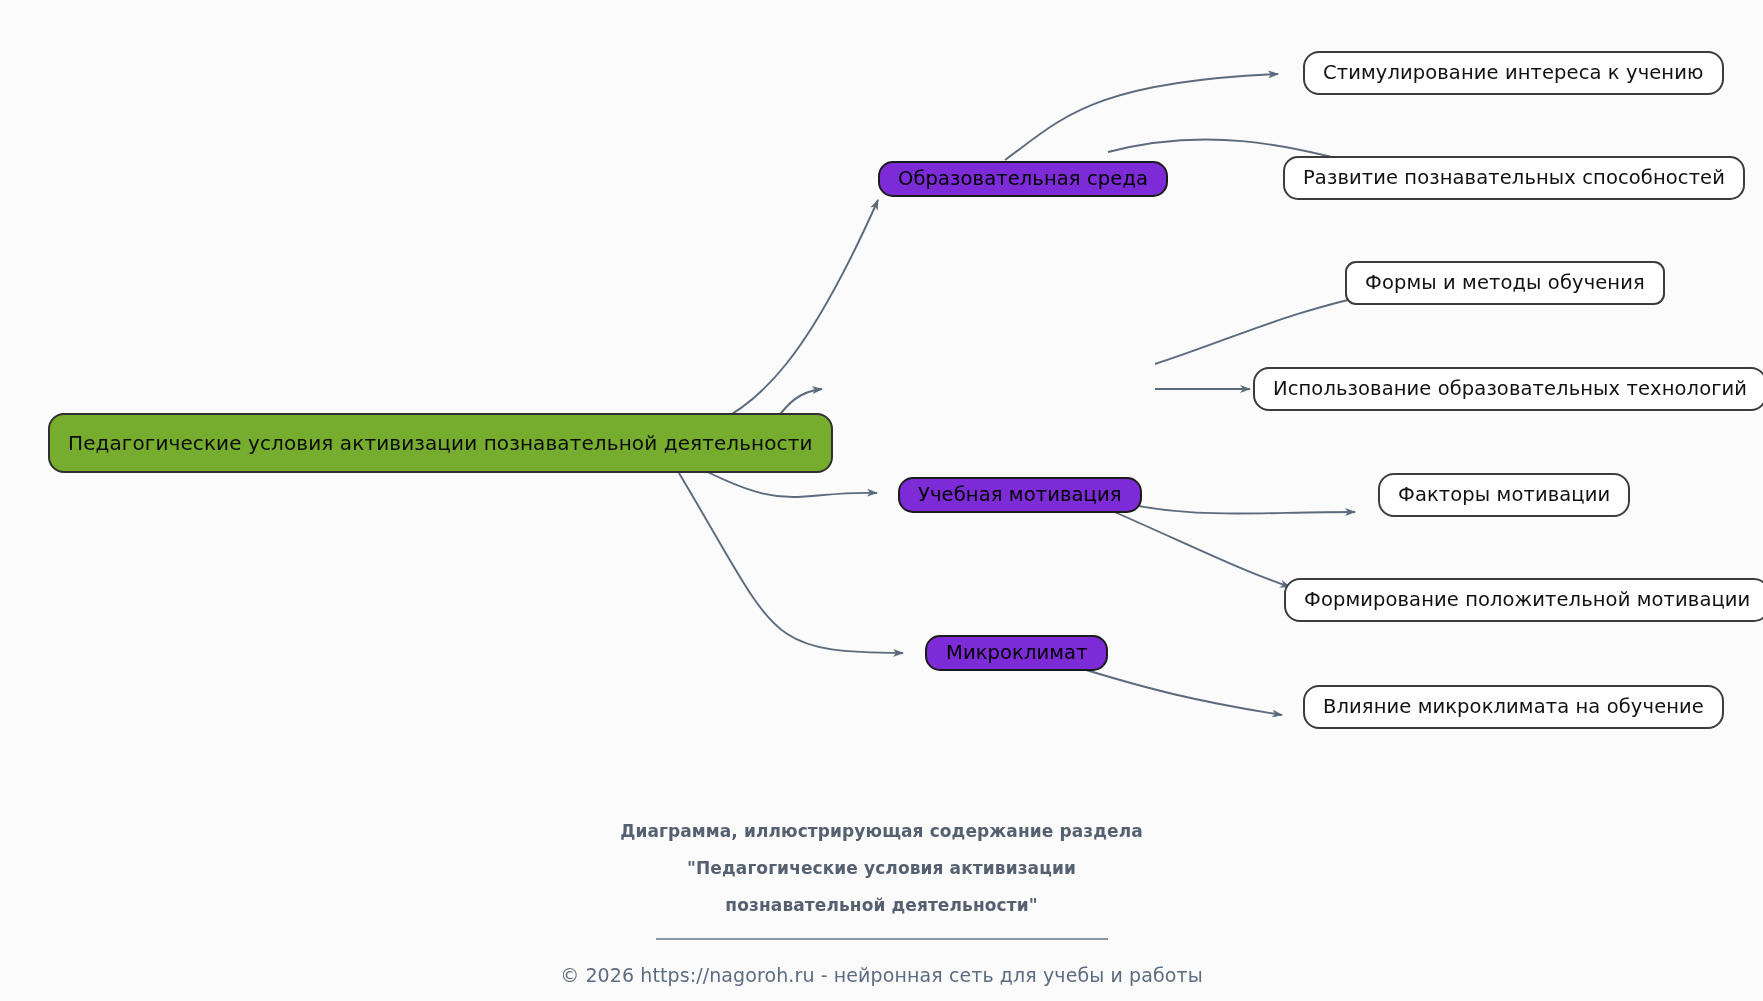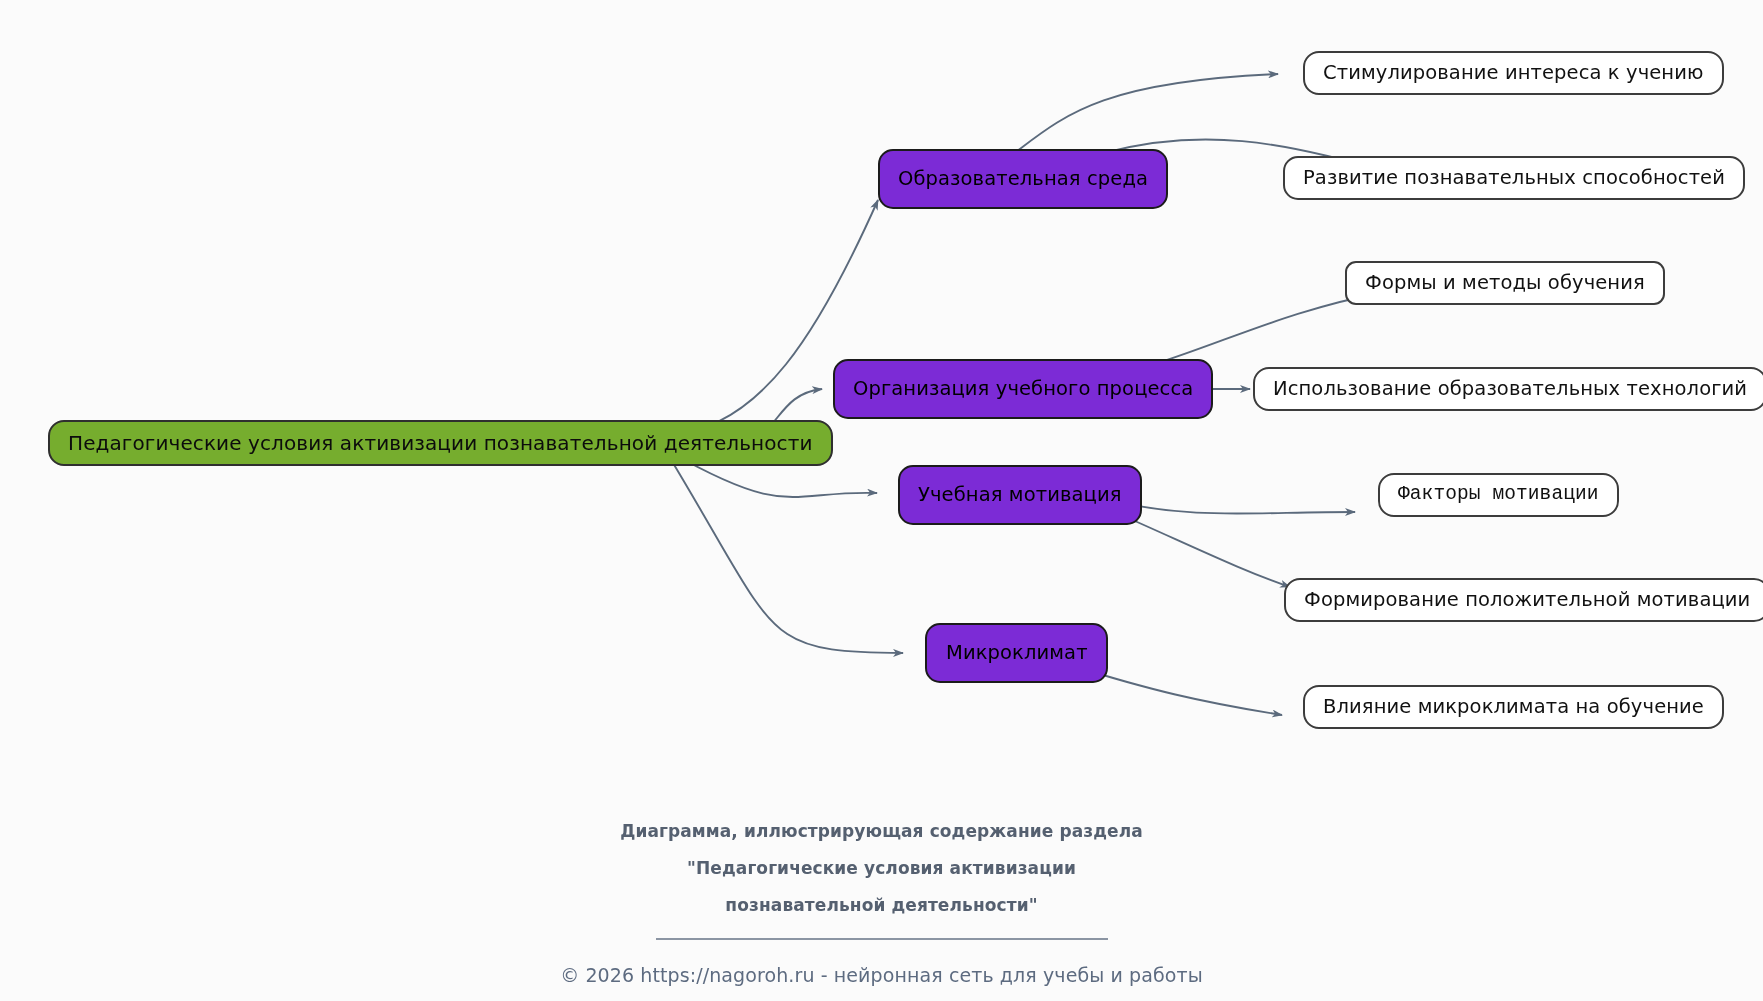--- a/index.html
+++ b/index.html
@@ -47,30 +47,30 @@
     border: 2px solid #3b3b3b;
     padding: 0 18px;
     height: 44px;
     transform: translateY(-50%);
   }
 
   .node.root {
     background: #76ad2e;
     border: 2px solid #2f2f2f;
     border-radius: 16px;
-    height: 46px;
+    height: 60px;
     font-size: 20px;
     color: #0c0c0c;
   }
 
   .node.branch {
     background: #7c2bd6;
     border: 2px solid #1b1b1b;
     border-radius: 15px;
-    height: 60px;
+    height: 36px;
     color: #000000;
   }
 
   .node.leaf {
     border: 2px solid #3c3c3c;
     border-radius: 16px;
   }
 
   
   #caption-block {
@@ -139,34 +139,31 @@
   <div class="node branch" style="left:878px; top:179px;">
     <span>Образовательная среда</span>
   </div>
   <div class="node leaf" style="left:1303px; top:73px;">
     <span>Стимулирование интереса к учению</span>
   </div>
   <div class="node leaf" style="left:1283px; top:178px;border-radius:15px;">
     <span>Развитие познавательных способностей</span>
   </div>
 
-  <div class="node branch" style="left:833px; top:389px;">
-    <span>Организация учебного процесса</span>
-  </div>
   <div class="node leaf" style="left:1345px; top:283px;border-radius:11px;">
     <span>Формы и методы обучения</span>
   </div>
   <div class="node leaf" style="left:1253px; top:389px;">
     <span>Использование образовательных технологий</span>
   </div>
 
   <div class="node branch" style="left:898px; top:495px;justify-content:center;">
     <span>Учебная мотивация</span>
   </div>
-  <div class="node leaf" style="left:1378px; top:495px;font-family:Liberation Mono, monospace;">
+  <div class="node leaf" style="left:1378px; top:495px;">
     <span>Факторы мотивации</span>
   </div>
   <div class="node leaf" style="left:1284px; top:600px;">
     <span>Формирование положительной мотивации</span>
   </div>
 
   <div class="node branch" style="left:925px; top:653px;padding-left:19px;">
     <span>Микроклимат</span>
   </div>
   <div class="node leaf" style="left:1303px; top:707px;">

